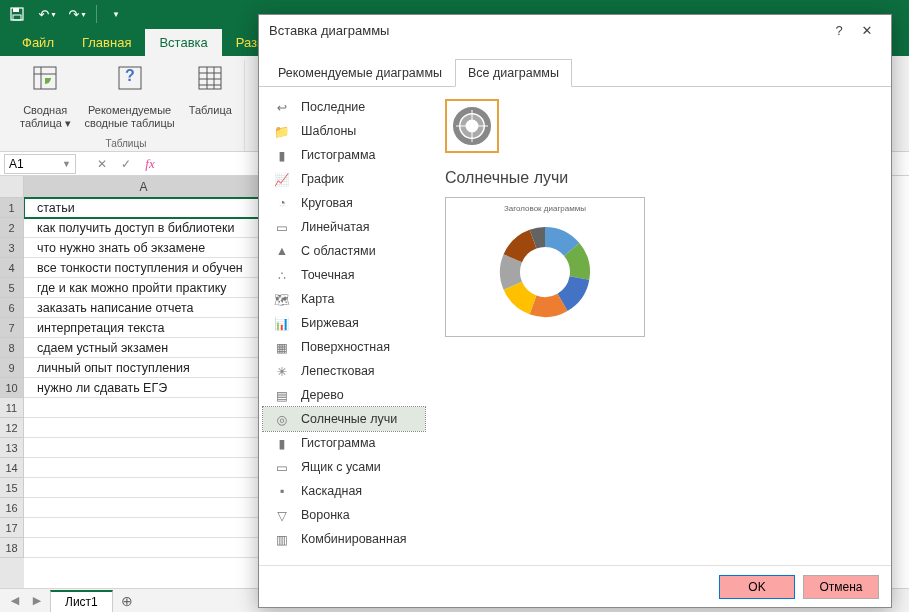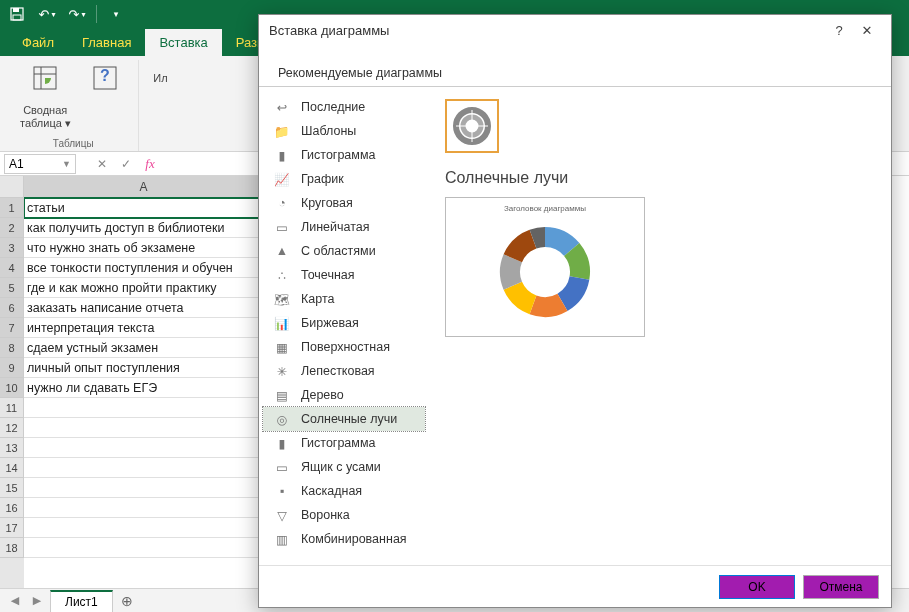--- a/index.html
+++ b/index.html
@@ -37,21 +37,21 @@
 .corner { height: 22px; border-right: 1px solid #ccc; border-bottom: 1px solid #ccc; background: #e6e6e6; }
 .rowhdr { height: 20px; border-right: 1px solid #ccc; border-bottom: 1px solid #ccc; font-size: 11px; color: #444; display: flex; align-items: center; justify-content: center; }
 .rowhdr.sel { background: #d2d2d2; }
 .cols { flex: 1; overflow: hidden; }
 .colhdrs { display: flex; height: 22px; }
 .colhdr { border-right: 1px solid #ccc; border-bottom: 1px solid #ccc; background: #e6e6e6; font-size: 12px; color: #444; display: flex; align-items: center; justify-content: center; }
 .colhdr.sel { background: #d2d2d2; }
 .cA { width: 240px; }
 .cells { }
 .row { display: flex; height: 20px; }
-.cell { border-right: 1px solid #e0e0e0; border-bottom: 1px solid #e0e0e0; font-size: 12.5px; color: #222; padding: 0 3px; display: flex; align-items: center; overflow: hidden; white-space: nowrap; }
+.cell { border-right: 1px solid #e0e0e0; border-bottom: 1px solid #e0e0e0; font-size: 12.5px; color: #222; padding: 0 13px; display: flex; align-items: center; overflow: hidden; white-space: nowrap; }
 .cell.selected { outline: 2px solid #0d6e3f; outline-offset: -1px; }
 
 
 .sheettabs { height: 24px; background: #f3f3f3; border-top: 1px solid #d4d4d4; display: flex; align-items: center; padding: 0 6px; gap: 4px; }
 .sheettabs .nav { width: 18px; height: 18px; display: flex; align-items: center; justify-content: center; color: #888; font-size: 11px; cursor: pointer; }
 .sheet-tab { padding: 3px 14px; font-size: 12px; background: #fff; border: 1px solid #ccc; border-bottom: none; border-top: 2px solid #0d6e3f; cursor: pointer; }
 .sheet-add { width: 20px; height: 20px; display: flex; align-items: center; justify-content: center; border: 1px solid transparent; color: #666; font-size: 14px; cursor: pointer; }
 
 
 .dialog { position: absolute; left: 258px; top: 14px; width: 634px; height: 594px; background: #fff; border: 1px solid #888; box-shadow: 0 4px 20px rgba(0,0,0,0.3); display: flex; flex-direction: column; }
@@ -67,21 +67,21 @@
 .ct-item.selected { background: #e0e8e0; outline: 1px dotted #888; }
 .ct-item .ct-icon { width: 18px; height: 16px; display: flex; align-items: center; justify-content: center; color: #777; }
 .chart-preview { flex: 1; padding: 12px 16px; }
 .subtype-row { display: flex; gap: 8px; }
 .subtype { width: 54px; height: 54px; border: 1px solid #ccc; background: #f6f6f6; display: flex; align-items: center; justify-content: center; cursor: pointer; }
 .subtype.selected { border: 2px solid #e8a23d; background: #fff; }
 .preview-title { font-size: 16px; color: #444; margin: 16px 0 10px; font-weight: 400; }
 .preview-box { width: 200px; height: 140px; border: 1px solid #bbb; background: #fff; display: flex; flex-direction: column; align-items: center; padding: 6px; cursor: pointer; }
 .preview-box .pv-title { font-size: 8px; color: #666; margin-bottom: 4px; }
 .dlg-footer { height: 42px; border-top: 1px solid #e0e0e0; display: flex; align-items: center; justify-content: flex-end; padding: 0 12px; gap: 8px; }
-.dlg-btn { min-width: 76px; height: 24px; border: 1px solid #adadad; background: #a21caf; font-size: 12px; cursor: pointer; }
+.dlg-btn { min-width: 76px; height: 24px; border: 1px solid #adadad; background: #fca5a5; font-size: 12px; cursor: pointer; }
 .dlg-btn.primary { border: 1px solid #0078d7; }
 
 svg { display: block; }
 </style>
 </head>
 <body>
 
 <div class="titlebar">
   <div class="qat-btn">
       <svg width="14" height="14" viewBox="0 0 14 14">
@@ -118,20 +118,35 @@
         <div class="label" style="white-space:pre-line">Сводная
 таблица ▾</div>
       </div>
       <div class="ribbon-btn">
         <div class="icon-large">
             <svg width="28" height="28" viewBox="0 0 28 28">
               <rect x="3" y="3" width="22" height="22" fill="none" stroke="#555"></rect>
               <text x="14" y="17" font-size="16" fill="#4472c4" text-anchor="middle" font-weight="bold">?</text>
             </svg>
           </div>
+        <div class="label" style="white-space:pre-line">Рекомендуемые
+сводные таблицы</div>
+      </div>
+      <div class="ribbon-btn">
+        <div class="icon-large">
+            <svg width="28" height="28" viewBox="0 0 28 28">
+              <rect x="3" y="3" width="22" height="22" fill="none" stroke="#555"></rect>
+              <line x1="3" y1="9" x2="25" y2="9" stroke="#555"></line>
+              <line x1="3" y1="15" x2="25" y2="15" stroke="#555"></line>
+              <line x1="3" y1="21" x2="25" y2="21" stroke="#555"></line>
+              <line x1="11" y1="3" x2="11" y2="25" stroke="#555"></line>
+              <line x1="18" y1="3" x2="18" y2="25" stroke="#555"></line>
+            </svg>
+          </div>
+        <div class="label">Таблица</div>
       </div>
     </div>
     <div class="ribbon-group-label">Таблицы</div>
   </div>
   <div class="ribbon-group" style="border-right:none">
     <div class="ribbon-group-items">
       <div class="ribbon-btn" style="min-width:30px">
         <div class="label">Ил</div>
       </div>
     </div>
@@ -246,20 +261,21 @@
 
 <div class="dialog">
   <div class="dlg-title">
     <span>Вставка диаграммы</span>
     <span class="spacer"></span>
     <div class="win-btn">?</div>
     <div class="win-btn">✕</div>
   </div>
   <div class="dlg-tabs">
     <div class="dlg-tab">Рекомендуемые диаграммы</div>
+    <div class="dlg-tab active">Все диаграммы</div>
   </div>
   <div class="dlg-body">
     <div class="chart-types" id="ctlist">
         <div class="ct-item">
           <span class="ct-icon">↩</span>
           <span>Последние</span>
         </div>
         <div class="ct-item">
           <span class="ct-icon">📁</span>
           <span>Шаблоны</span>

